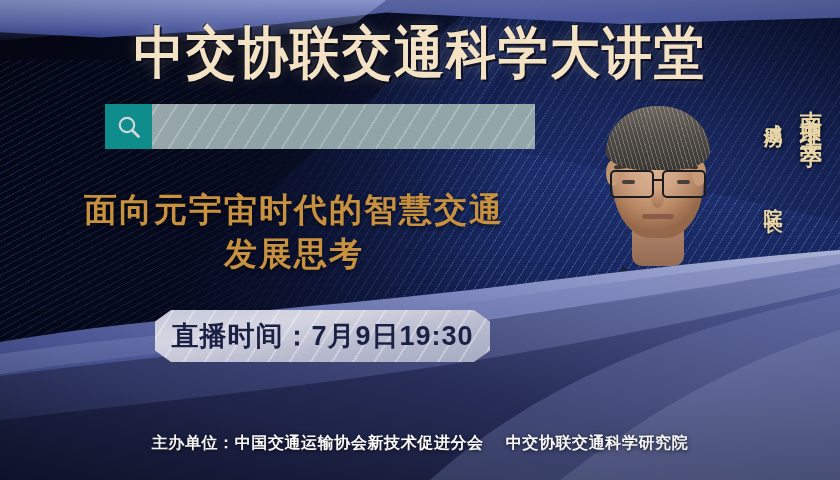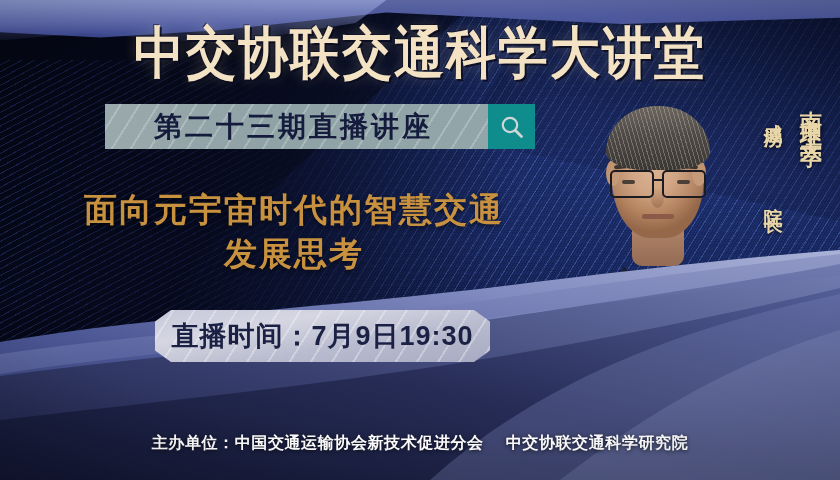--- a/index.html
+++ b/index.html
@@ -362,21 +362,20 @@
       <path d="M0,104 C170,80 340,72 530,44 C660,26 770,12 840,4 L840,26 C760,34 650,46 520,64 C330,90 150,100 0,124 Z" fill="url(#w4)" opacity=".7"></path>
       <path d="M430,230 C520,150 640,86 840,44 L840,230 Z" fill="#7c85bb" opacity=".32"></path>
       <path d="M560,230 C650,160 740,110 840,80 L840,230 Z" fill="#9aa2d0" opacity=".22"></path>
     </svg>
   </div>
 
   <div class="main-title">中交协联交通科学大讲堂</div>
 
   <div class="sub-bar">
     <div class="sheen"></div>
-    <div class="sub-text">第二十三期直播讲座</div>
     <div class="sub-search">
       <svg width="26" height="26" viewBox="0 0 26 26">
         <circle cx="11" cy="11" r="7.2" fill="none" stroke="#cfd6d8" stroke-width="2.2"></circle>
         <line x1="16.2" y1="16.2" x2="22.5" y2="22.5" stroke="#cfd6d8" stroke-width="2.8" stroke-linecap="round"></line>
       </svg>
     </div>
   </div>
 
   <div class="lec-title">
     <div>面向元宇宙时代的智慧交通</div>

